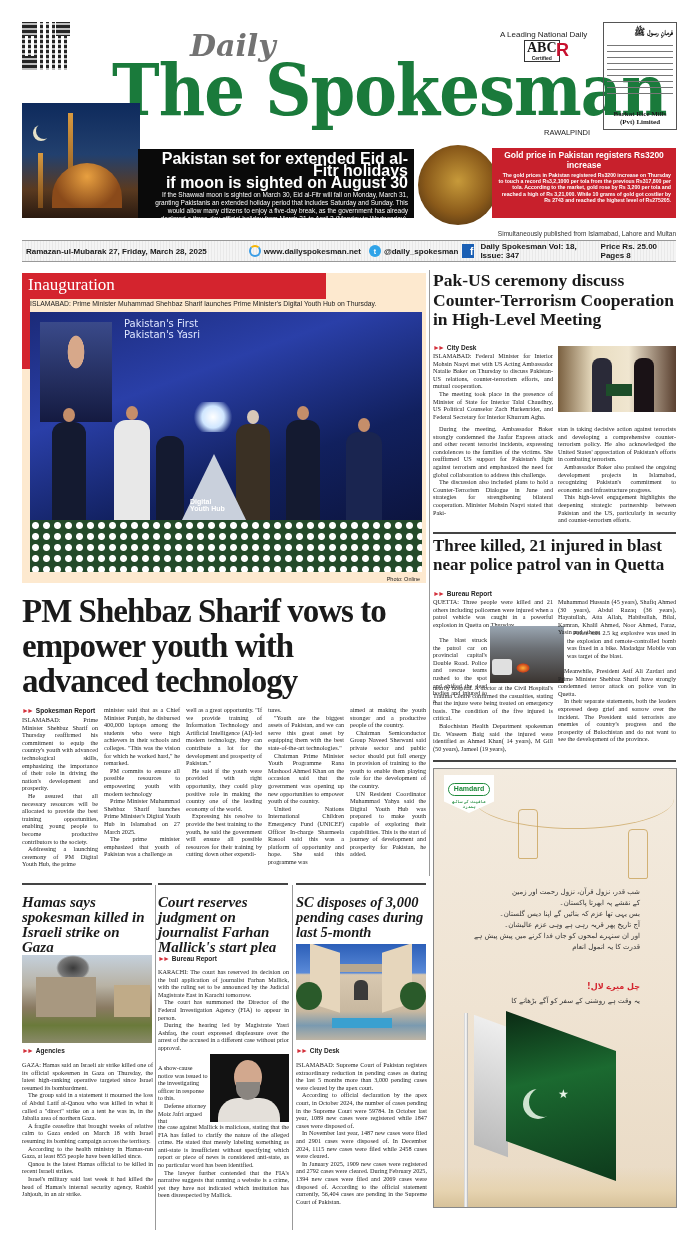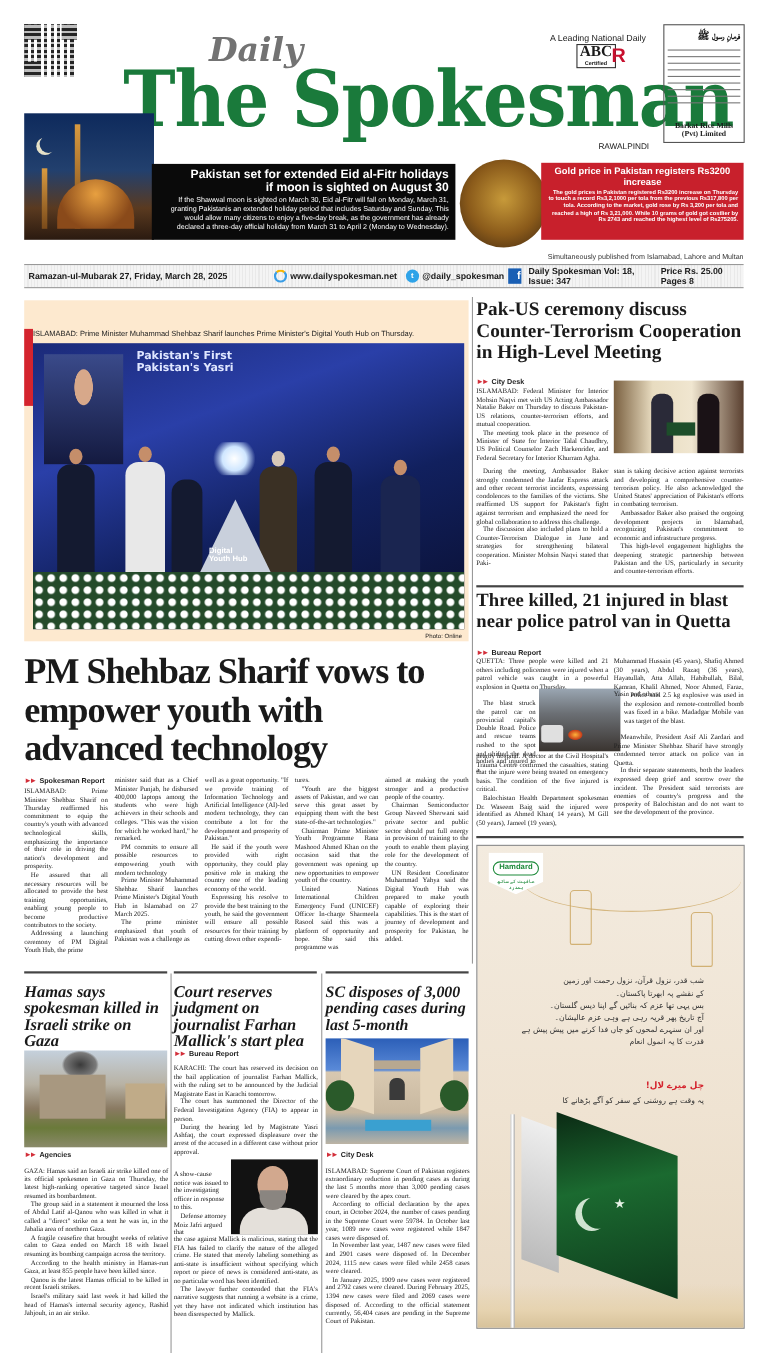--- a/index.html
+++ b/index.html
@@ -36,21 +36,21 @@
   .urdu-box .lines { margin-top: 2px; }
   .urdu-box .lines i { display: block; height: 1px; background: #777; margin: 5px 0; }
   .urdu-box .sponsor { position: absolute; bottom: 3px; left: 0; right: 0; text-align: center; font-size: 7px; font-weight: bold; line-height: 8px; }
 
   
   .eid-img { left: 22px; top: 103px; width: 118px; height: 115px; background: linear-gradient(180deg,#0e2a5c 0%,#22406e 45%,#5a3a20 75%,#2a1a10 100%); overflow: hidden; }
   .moon { position:absolute; left: 14px; top: 20px; width: 16px; height: 16px; border-radius: 50%; box-shadow: -3px 2px 0 0 #e6e1c8; }
   .dome { position:absolute; left: 30px; bottom: 10px; width: 70px; height: 45px; border-radius: 35px 35px 0 0; background: radial-gradient(circle at 50% 30%, #e8a040, #8a4a1a 70%); }
   .minaret { position:absolute; width: 5px; background: linear-gradient(#d89a40,#7a4a1a); }
   .eid-box { left: 138px; top: 149px; width: 276px; height: 69px; background: #0a0a0a; color: #fff; text-align: right; padding: 4px 6px; }
-  .eid-box .h { font-family: "Liberation Sans", sans-serif; font-weight: bold; font-size: 11px; line-height: 12px; }
+  .eid-box .h { font-family: "Liberation Sans", sans-serif; font-weight: bold; font-size: 16px; line-height: 12px; }
   .eid-box .b { font-family: "Liberation Sans", sans-serif; font-size: 6.5px; line-height: 8px; margin-top: 2px; }
   .gold-img { left: 418px; top: 145px; width: 80px; height: 80px; border-radius: 50%; background: radial-gradient(circle at 50% 45%, #c79a3a 0%, #8a5a1a 55%, #3a2410 100%); }
   .gold-box { left: 492px; top: 148px; width: 184px; height: 70px; background: #c8202c; color: #fff; text-align: right; padding: 3px 5px; }
   .gold-box .h { font-family: "Liberation Sans", sans-serif; font-weight: bold; font-size: 8.5px; line-height: 9.5px; text-align: center; }
   .gold-box .b { font-family: "Liberation Sans", sans-serif; font-size: 5.2px; line-height: 6.2px; margin-top: 2px; font-weight: bold; }
   .simul { left: 440px; top: 230px; font-family: "Liberation Sans", sans-serif; font-size: 6.5px; color: #333; width: 236px; text-align: right; }
 
   
   .infobar { left: 22px; top: 240px; width: 654px; height: 22px; border-top: 1px solid #999; border-bottom: 1px solid #999; background: repeating-linear-gradient(90deg,#e9e9e9 0 1px,#f4f4f4 1px 3px); display:flex; align-items:center; font-family:"Liberation Sans",sans-serif; font-size:8px; font-weight:bold; padding: 0 4px; }
   .infobar .date { flex: 0 0 auto; }
@@ -58,21 +58,21 @@
   .ie-icon { width: 12px; height: 12px; border-radius: 50%; border: 2px solid #3a9de6; border-top-color: #f6b500; display:inline-block; }
   .tw-icon { width: 12px; height: 12px; border-radius: 50%; background: #2fa3e8; color:#fff; font-size:7px; display:inline-flex; align-items:center; justify-content:center; }
   .fb-icon { width: 12px; height: 14px; background: #1a5fb4; color:#fff; font-size:10px; display:inline-flex; align-items:center; justify-content:flex-end; padding-right:1px; font-family:"Liberation Sans",sans-serif; }
 
   
   .inaug { left: 22px; top: 273px; width: 404px; height: 310px; background: #fde9cf; }
   .inaug .label { position:absolute; left:0; top:0; width: 304px; height: 26px; background:#d4242e; color:#fff; font-family:"Liberation Serif",serif; font-size: 17px; padding: 2px 6px; }
   .inaug .red-side { position:absolute; left:0; top:26px; width: 8px; height: 70px; background:#d4242e; }
   .inaug .cap { position:absolute; left:8px; top: 27px; font-family:"Liberation Sans",sans-serif; font-size:6.8px; color:#222; }
   .inaug .photo { position:absolute; left: 8px; top: 39px; width: 392px; height: 260px; background: linear-gradient(160deg,#1b2a78 0%,#2a3fa8 30%,#11205e 60%,#0a0f30 100%); overflow:hidden; }
-  .photo .slogan { position:absolute; left: 94px; top: 6px; color:#dfe6ff; font-family:"DejaVu Sans",sans-serif; font-weight:bold; font-size: 10px; line-height: 11px; }
+  .photo .slogan { position:absolute; left: 94px; top: 6px; color:#dfe6ff; font-family:"DejaVu Sans",sans-serif; font-weight:normal; font-size: 10px; line-height: 11px; }
   .photo .flowers { position:absolute; left:0; right:0; bottom:0; height: 52px; background: radial-gradient(circle, #fff 0 3px, transparent 4px) 0 0/11px 11px, #244a2a; }
   .photo .figure { position:absolute; bottom: 40px; background: #141a30; border-radius: 12px 12px 0 0; }
   .photo .head { position:absolute; width: 12px; height: 14px; border-radius: 50%; background: #c58e6a; }
   .photo .pyramid { position:absolute; left: 150px; bottom: 48px; width: 0; height: 0; border-left: 34px solid transparent; border-right: 34px solid transparent; border-bottom: 70px solid #c9d0dc; }
   .photo .pyramid-lbl { position:absolute; left: 160px; bottom: 60px; color:#fff; font-family:"Liberation Sans",sans-serif; font-size:7px; font-weight:bold; line-height:7px; }
   .photo .glow { position:absolute; left: 160px; top: 90px; width: 46px; height: 30px; background: radial-gradient(circle,#fff 0%,#cfe6ff 40%,transparent 70%); }
   .photo .portrait { position:absolute; left: 10px; top: 10px; width: 72px; height: 100px; background: radial-gradient(ellipse at 50% 30%, #d7a88a 0 16%, transparent 17%), linear-gradient(#3a4a8a,#141a40); }
   .inaug .credit { position:absolute; right: 6px; bottom: 1px; font-family:"Liberation Sans",sans-serif; font-size: 5.5px; }
 
   
@@ -211,20 +211,21 @@
       <span>@daily_spokesman</span>
     </span>
   <span class="seg" style="margin-left:4px;">
       <span class="fb-icon">f</span>
     </span>
   <span style="margin-left:6px;">Daily Spokesman Vol: 18, Issue: 347</span>
   <span style="margin-left:10px;">Price Rs. 25.00 Pages 8</span>
 </div>
 
 <div class="abs inaug">
+  <div class="label">Inauguration</div>
   <div class="red-side"></div>
   <div class="cap">ISLAMABAD: Prime Minister Muhammad Shehbaz Sharif launches Prime Minister's Digital Youth Hub on Thursday.</div>
   <div class="photo">
     <div class="portrait"></div>
     <div class="slogan">
         <div>Pakistan's First</div>
         <div>Pakistan's Yasri</div>
       </div>
     <div class="glow"></div>
     <div class="figure" style="left:22px;width:34px;height:110px;"></div>

